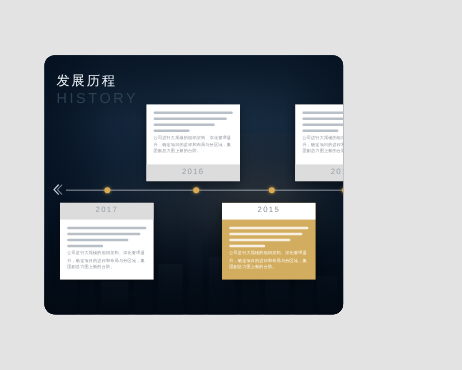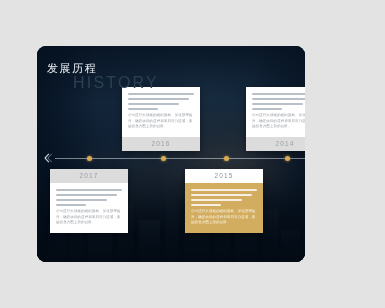--- a/index.html
+++ b/index.html
@@ -14,21 +14,21 @@
     position: relative;
     width: 385px;
     height: 308px;
     background: #e3e3e3;
   }
 
   
   #panel {
     position: absolute;
     left: 37px; top: 46px;
-    width: 268px; height: 216px;
+    width: 249px; height: 216px;
     border-radius: 9px;
     overflow: hidden;
     background: #05192c;
   }
 
   
   .bg-sky {
     position: absolute; inset: 0;
     background:
       radial-gradient(120% 90% at 62% 18%, #1b3146 0%, #13253a 38%, #08182b 68%, #04101f 100%);
@@ -67,26 +67,25 @@
   }
   #title-cn {
     font-size: 11px;
     color: #eef2f6;
     letter-spacing: 1.6px;
     line-height: 13px;
     white-space: nowrap;
   }
   #title-en {
     margin-top: 1px;
-    font-size: 16px;
+    font-size: 12px;
     color: #2c4054;
     letter-spacing: 2.2px;
     line-height: 13px;
     white-space: nowrap;
-    margin-left: 26px;
   }
 
   
   #timeline {
     position: absolute;
     left: 0; right: 0;
     top: 112px;
     height: 2px;
     z-index: 3;
   }

